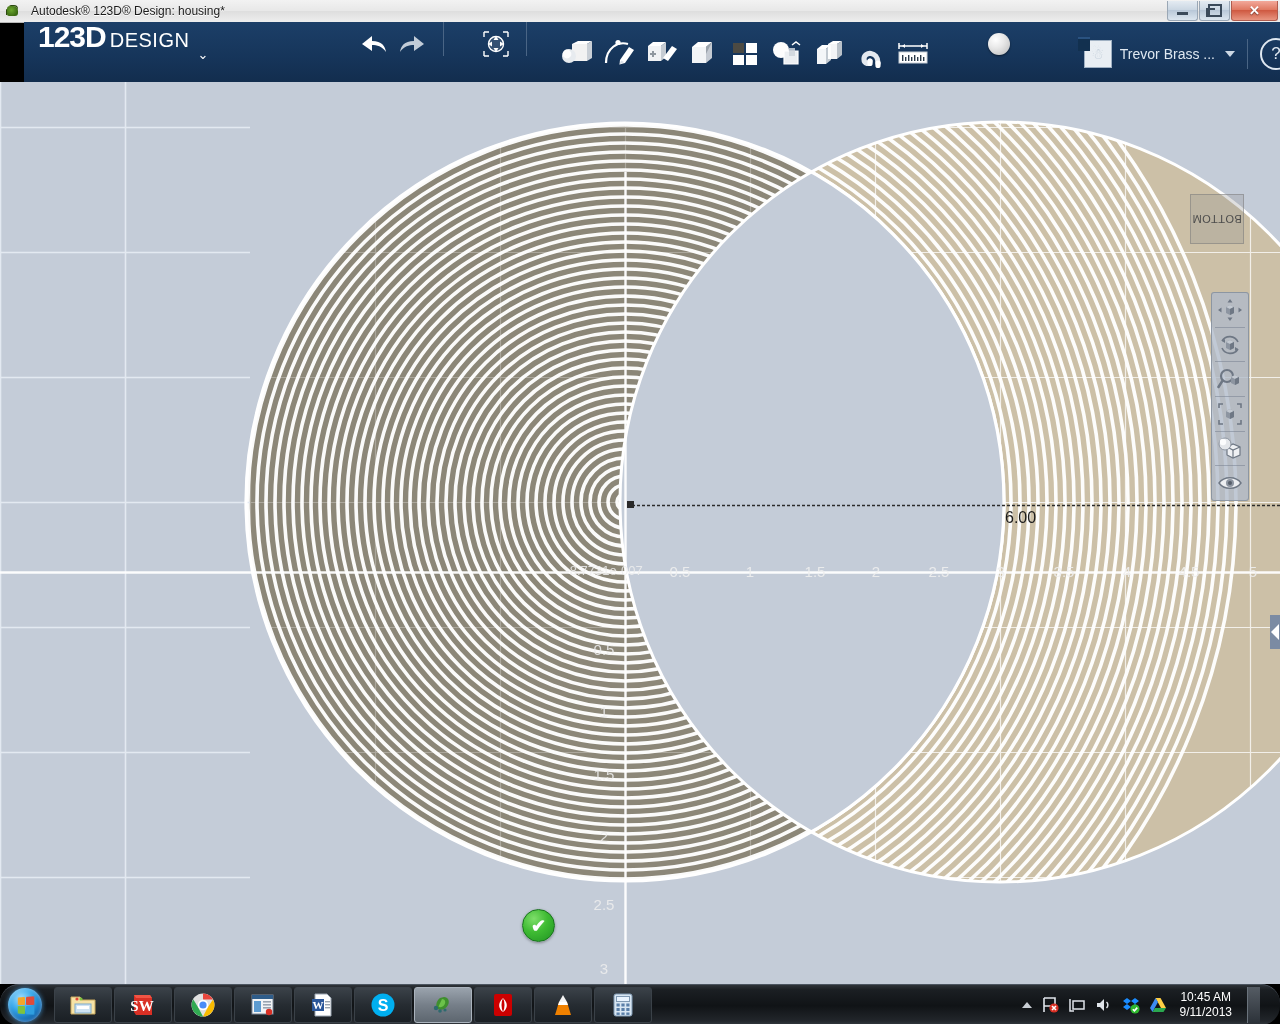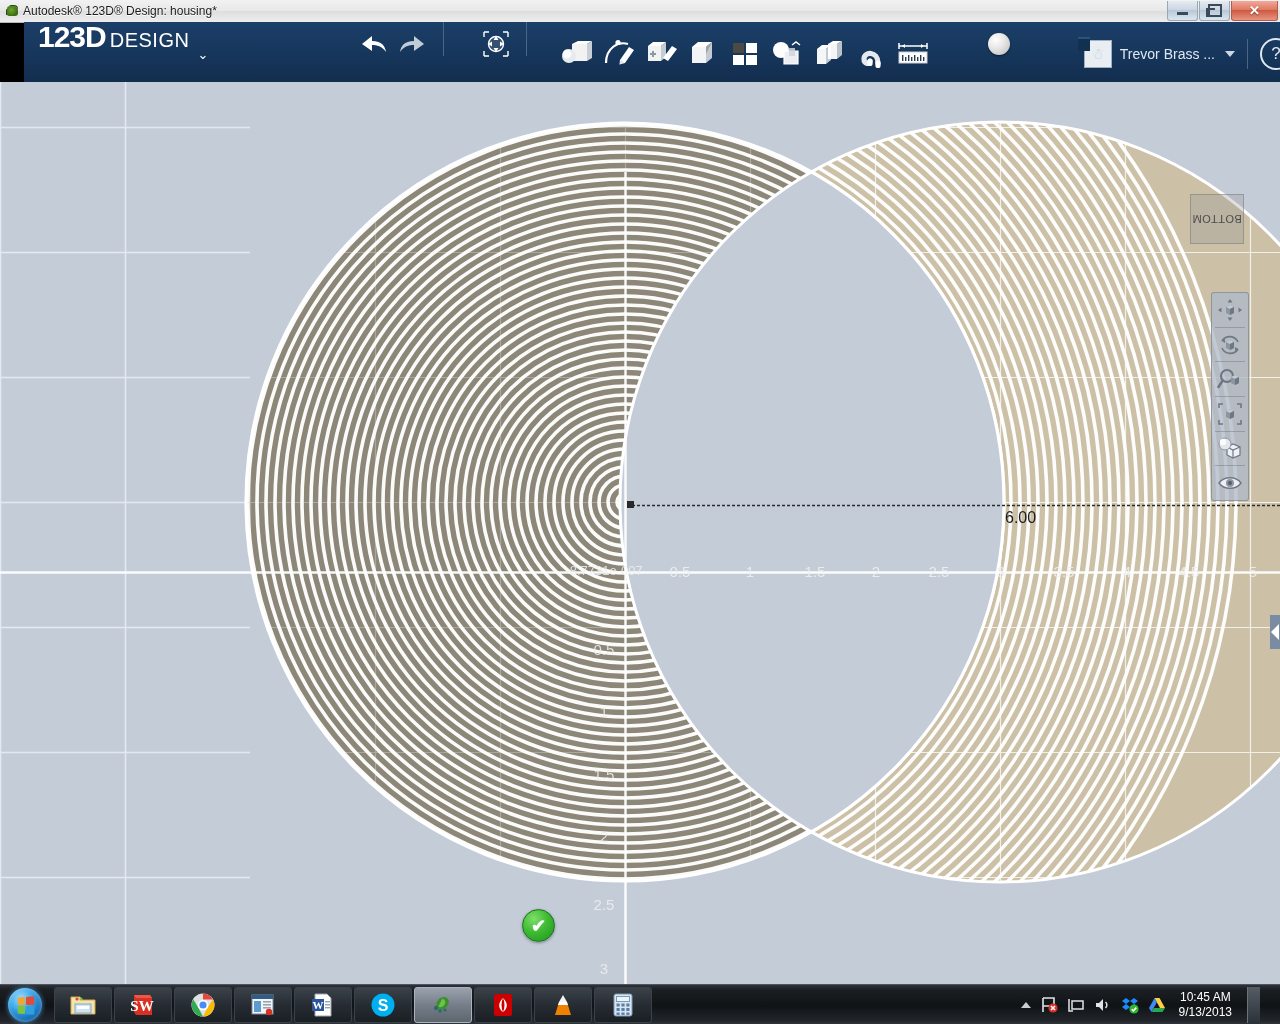--- a/index.html
+++ b/index.html
@@ -19,21 +19,21 @@
     display: flex; align-items: center;
   }
   .tb-icon { width: 16px; height: 16px; margin-left: 5px; position: relative; flex: none; }
   .tb-icon::before {
     content:""; position:absolute; left:2px; top:3px; width:11px; height:10px;
     background: radial-gradient(circle at 40% 40%, #6ba82e 0%, #3d6b14 70%);
     border-radius: 3px 5px 3px 2px;
     box-shadow: 1px -2px 0 -1px #2d4a10, -3px 1px 0 -2px #2d4a10;
   }
   .tb-title {
-    margin-left: 2px; font-size: 12px; color: #1a1a1a;
+    margin-left: 10px; font-size: 12px; color: #1a1a1a;
     white-space: nowrap; text-shadow: 0 1px 0 #fff;
   }
   .tb-buttons { position:absolute; right: 2px; top: 1px; display:flex; gap: 0; }
   .tb-btn {
     width: 29px; height: 19px; margin-left: 1px;
     display:flex; align-items:center; justify-content:center;
     border: 1px solid #9aa7b5; border-top: none;
     border-radius: 0 0 3px 3px;
     background: linear-gradient(to bottom, #e4ebf2 0%, #cbd7e3 45%, #b9c8d8 50%, #dce6ef 100%);
     font-size: 11px; color: #2a3a4a;
@@ -144,21 +144,21 @@
     box-shadow: 0 1px 3px rgba(0,0,0,.35);
     display:flex; align-items:center; justify-content:center;
     color:#fff; font-size:18px; font-weight:bold;
   }
 
   
   .taskbar {
     position:absolute; left:0; top:984px; width:1280px; height:40px;
     background: linear-gradient(to bottom, #2e3338 0%, #1b1f23 12%, #101316 52%, #22262b 90%, #34393f 100%);
     border-top:1px solid #4c5560;
-    display:flex; align-items:center;
+    display:flex; align-items:center;border-radius:19px;
   }
   .startorb {
     width:46px; height:38px; margin-left:2px;
     display:flex; align-items:center; justify-content:center;
   }
   .startorb .orb {
     width:34px;height:34px;border-radius:50%;
     background: radial-gradient(circle at 38% 30%, #9ddcff 0%, #36a7ea 38%, #0b5ea8 75%, #063563 100%);
     box-shadow: 0 0 5px rgba(80,180,255,.7), inset 0 0 4px rgba(255,255,255,.5);
     display:flex;align-items:center;justify-content:center;
@@ -737,20 +737,20 @@
       </svg>
 
       <svg width="18" height="18" viewBox="0 0 18 18">
         <path d="M6.5 2 L11.5 2 L17 12 L12 12 Z" fill="#ffcf44"></path>
         <path d="M6.5 2 L1 12 L3.5 16 L9 6 Z" fill="#3d8bf2"></path>
         <path d="M3.5 16 L14.5 16 L17 12 L6 12 Z" fill="#2aa84f"></path>
       </svg>
 
       <div class="clock">
         <div>10:45 AM</div>
-        <div>9/13/2013</div>
+        <div>9/11/2013</div>
       </div>
 
       <div class="showdesk"></div>
     </div>
   </div>
 
 </div>
 
 </body></html>

